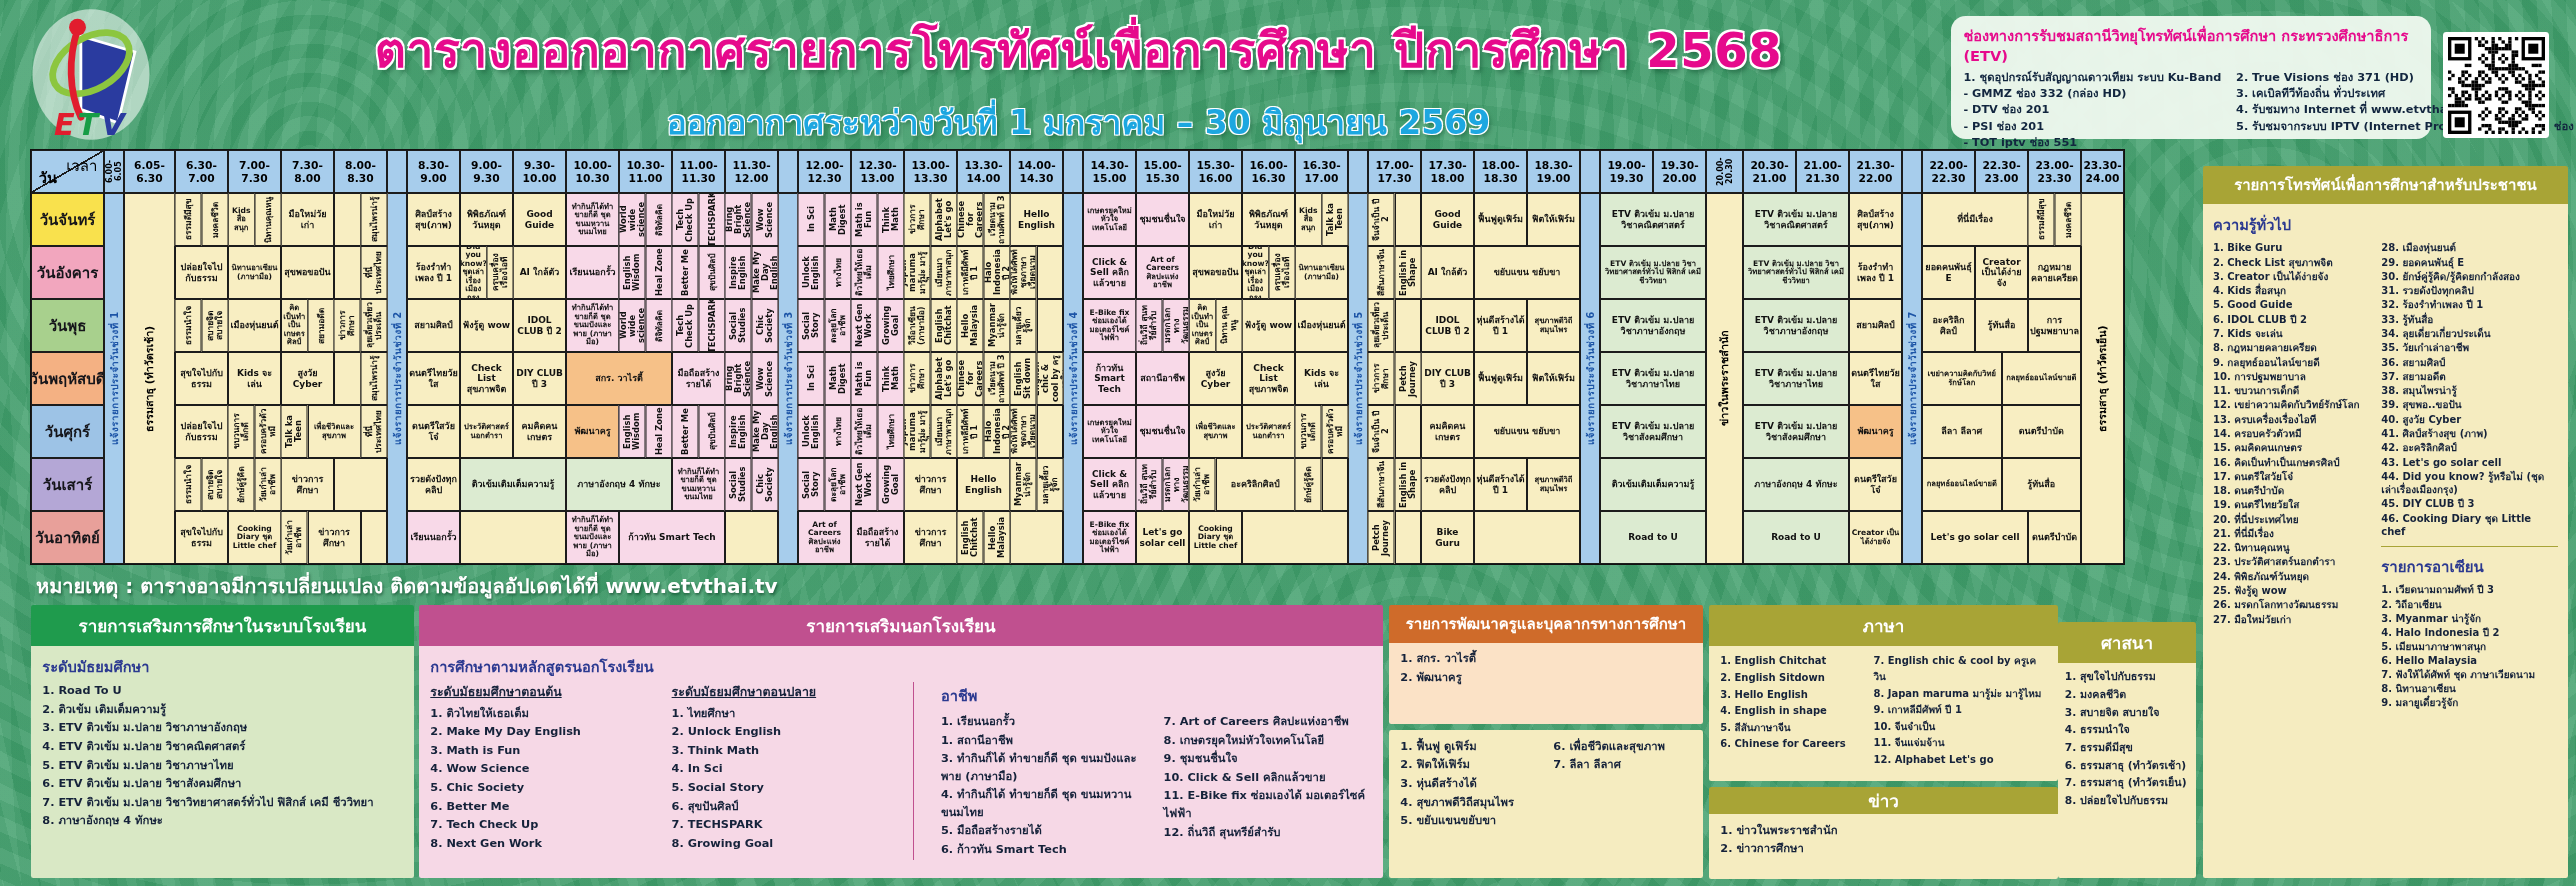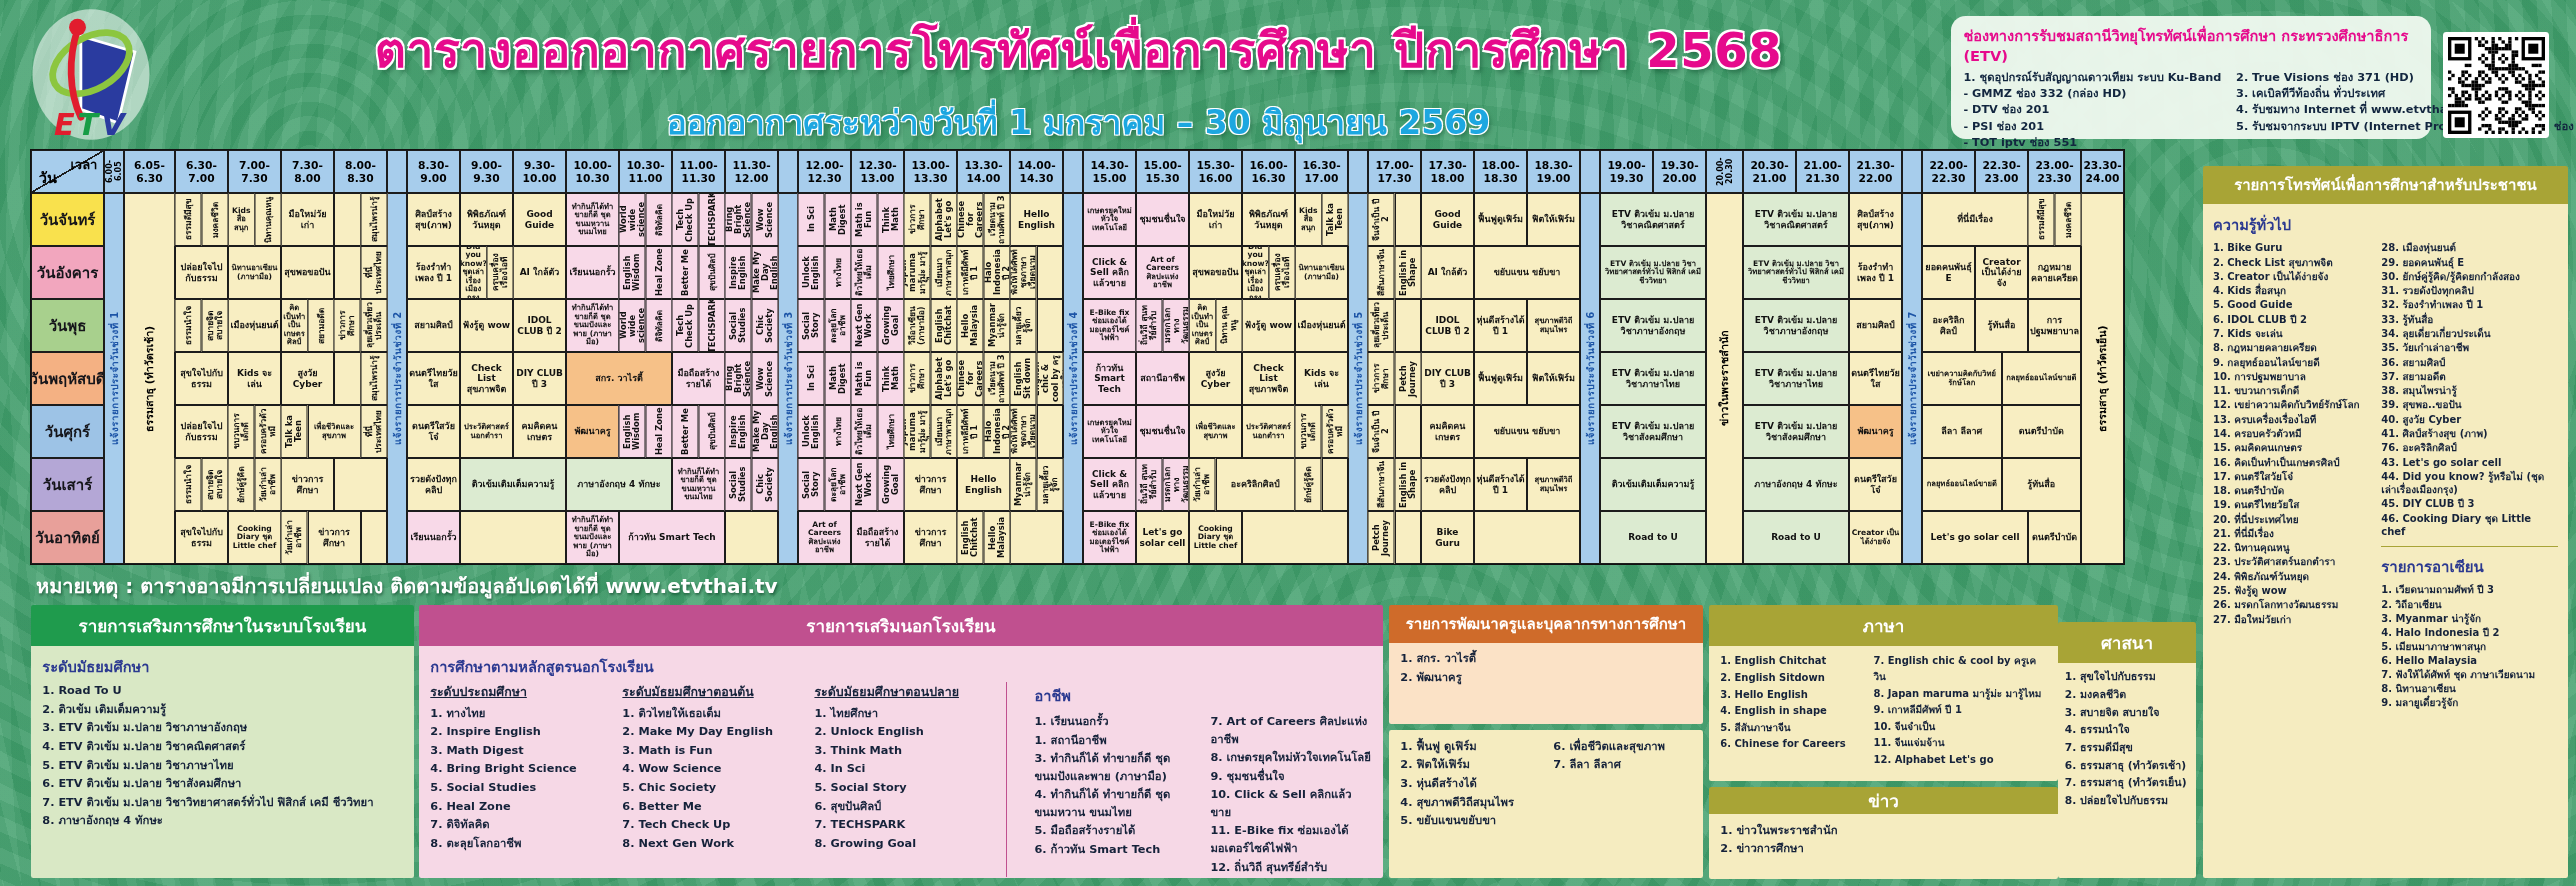--- a/index.html
+++ b/index.html
@@ -37,21 +37,21 @@
   .cell.g{background:#dcebd1;}
   .cell.o{background:#f6c188;}
   .cell.sm{font-size:7.6px;}
   .rot{writing-mode:vertical-rl;transform:rotate(180deg);}
   .cell.rot{font-size:8.4px;}
   .dv{background:#a7cdec;color:#1d55a7;font-weight:bold;font-size:9.6px;letter-spacing:0.6px;}
   .sp{background:#f8eec2;font-weight:bold;font-size:10.7px;}
   .daylab{font-weight:bold;font-size:15px;line-height:1.2;color:#15151a;}
   .corner{background:#a7cdec;position:relative;
     background-image:linear-gradient(to bottom right,transparent 48.8%,#1c1c1c 48.8%,#1c1c1c 51.2%,transparent 51.2%);}
-  .corner .t{position:absolute;top:3.4px;right:5.6px;font-weight:bold;font-size:13px;}
+  .corner .t{position:absolute;top:3.4px;right:5.6px;font-weight:normal;font-size:15px;}
   .corner .d{position:absolute;bottom:3.4px;left:6.8px;font-weight:bold;font-size:14.6px;}
   
   .note{position:absolute;left:36px;top:570px;font-size:20px;font-weight:bold;color:#fff;
     text-shadow:1.1px 1.7px 2.8px rgba(0,50,25,.55);}
   
   .panel{position:absolute;border-radius:2.3px;overflow:hidden;box-sizing:border-box;}
   .phead{color:#fff;font-weight:bold;font-size:17px;text-align:center;padding:6.8px 3.4px;}
   .pbody{padding:6.8px 11.3px;font-size:11.3px;color:#15223a;box-sizing:border-box;height:100%;}
   .bluesub{color:#2b3990;font-weight:bold;font-size:14.6px;margin:2.3px 0 4.5px 0;}
   .ulist{list-style:none;margin:0;padding:0;line-height:1.55;font-weight:600;}
@@ -772,33 +772,20 @@
         </ol>
     </div>
   </div>
 
   <div class="panel" style="left:419px;top:605px;width:964px;height:273px;">
     <div class="phead hdr-mag">รายการเสริมนอกโรงเรียน</div>
     <div class="pbody bg-pink">
       <div class="bluesub">การศึกษาตามหลักสูตรนอกโรงเรียน</div>
       <div class="cols2" id="levels-wrap" style="align-items:flex-start;">
           <div style="flex: 1 1 0%;">
-            <div class="lvlname">ระดับประถมศึกษา</div>
-            <ol class="ulist">
-              <li>1. ทางไทย</li>
-              <li>2. Inspire English</li>
-              <li>3. Math Digest</li>
-              <li>4. Bring Bright Science</li>
-              <li>5. Social Studies</li>
-              <li>6. Heal Zone</li>
-              <li>7. ดิจิทัลคิด</li>
-              <li>8. ตะลุยโลกอาชีพ</li>
-            </ol>
-          </div>
-          <div style="flex: 1 1 0%;">
             <div class="lvlname">ระดับมัธยมศึกษาตอนต้น</div>
             <ol class="ulist">
               <li>1. ติวไทยให้เธอเต็ม</li>
               <li>2. Make My Day English</li>
               <li>3. Math is Fun</li>
               <li>4. Wow Science</li>
               <li>5. Chic Society</li>
               <li>6. Better Me</li>
               <li>7. Tech Check Up</li>
               <li>8. Next Gen Work</li>
@@ -959,21 +946,21 @@
               <li>32. ร้องรำทำเพลง ปี 1</li>
               <li>33. รู้ทันสื่อ</li>
               <li>34. ลุยเดี่ยวเกี่ยวประเด็น</li>
               <li>35. วัยเก๋าเล่าอาชีพ</li>
               <li>36. สยามศิลป์</li>
               <li>37. สยามอดีต</li>
               <li>38. สมุนไพรน่ารู้</li>
               <li>39. สุขพอ..ขอปัน</li>
               <li>40. สูงวัย Cyber</li>
               <li>41. ศิลป์สร้างสุข (ภาพ)</li>
-              <li>76. อะคริลิกศิลป์</li>
+              <li>42. อะคริลิกศิลป์</li>
               <li>43. Let's go solar cell</li>
               <li>44. Did you know? รู้หรือไม่ (ชุด เล่าเรื่องเมืองกรุง)</li>
               <li>45. DIY CLUB ปี 3</li>
               <li>46. Cooking Diary ชุด Little chef</li>
             </ol>
           <hr class="divline">
           <div class="aseantitle">รายการอาเซียน</div>
           <ol class="ulist" id="list-asean" style="font-size:10px;line-height:1.3;">
               <li>1. เวียดนามถามศัพท์ ปี 3</li>
               <li>2. วิถีอาเซียน</li>

